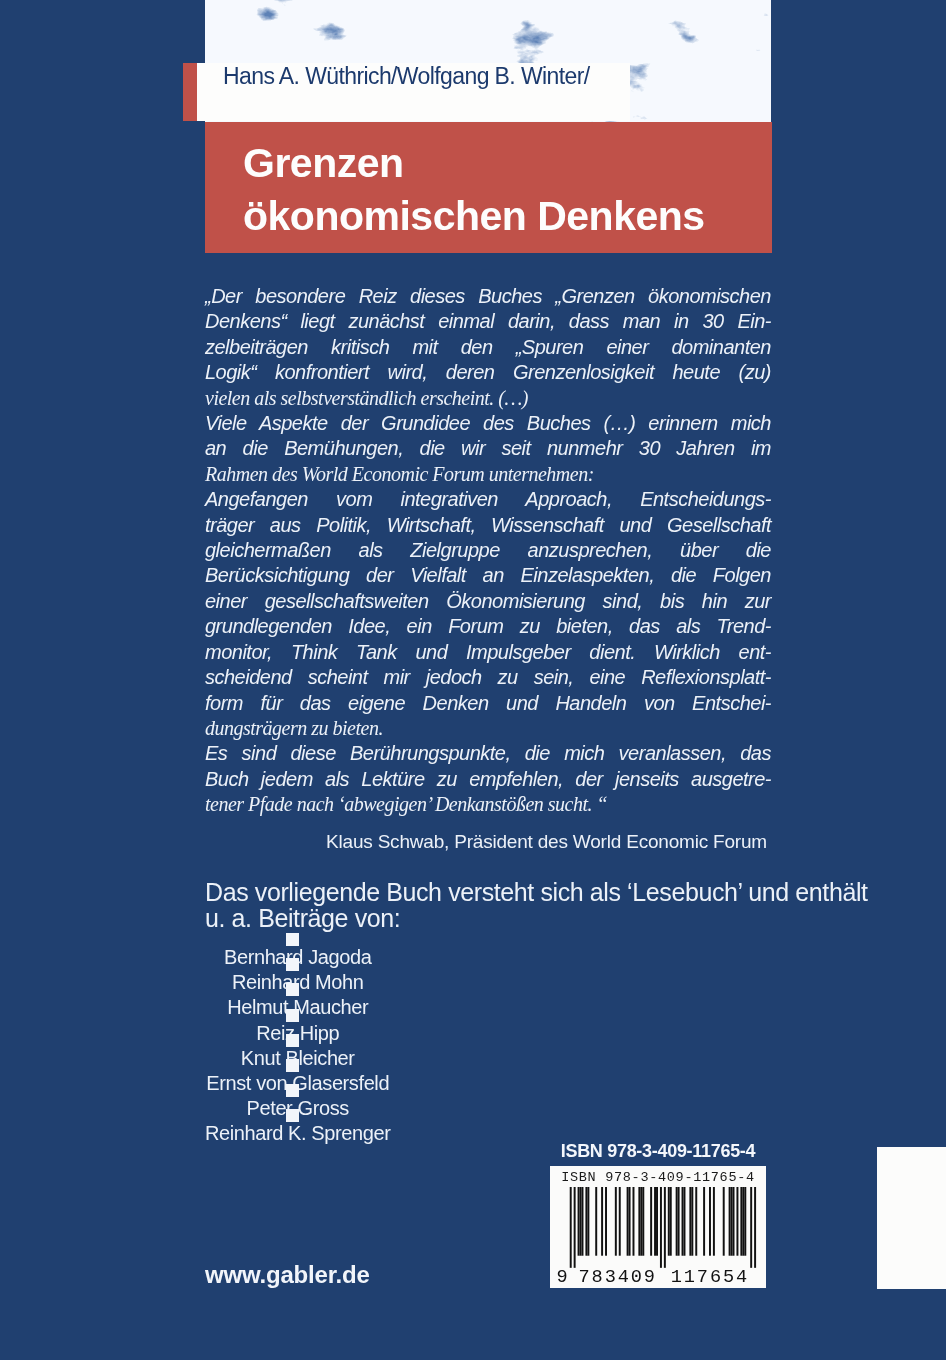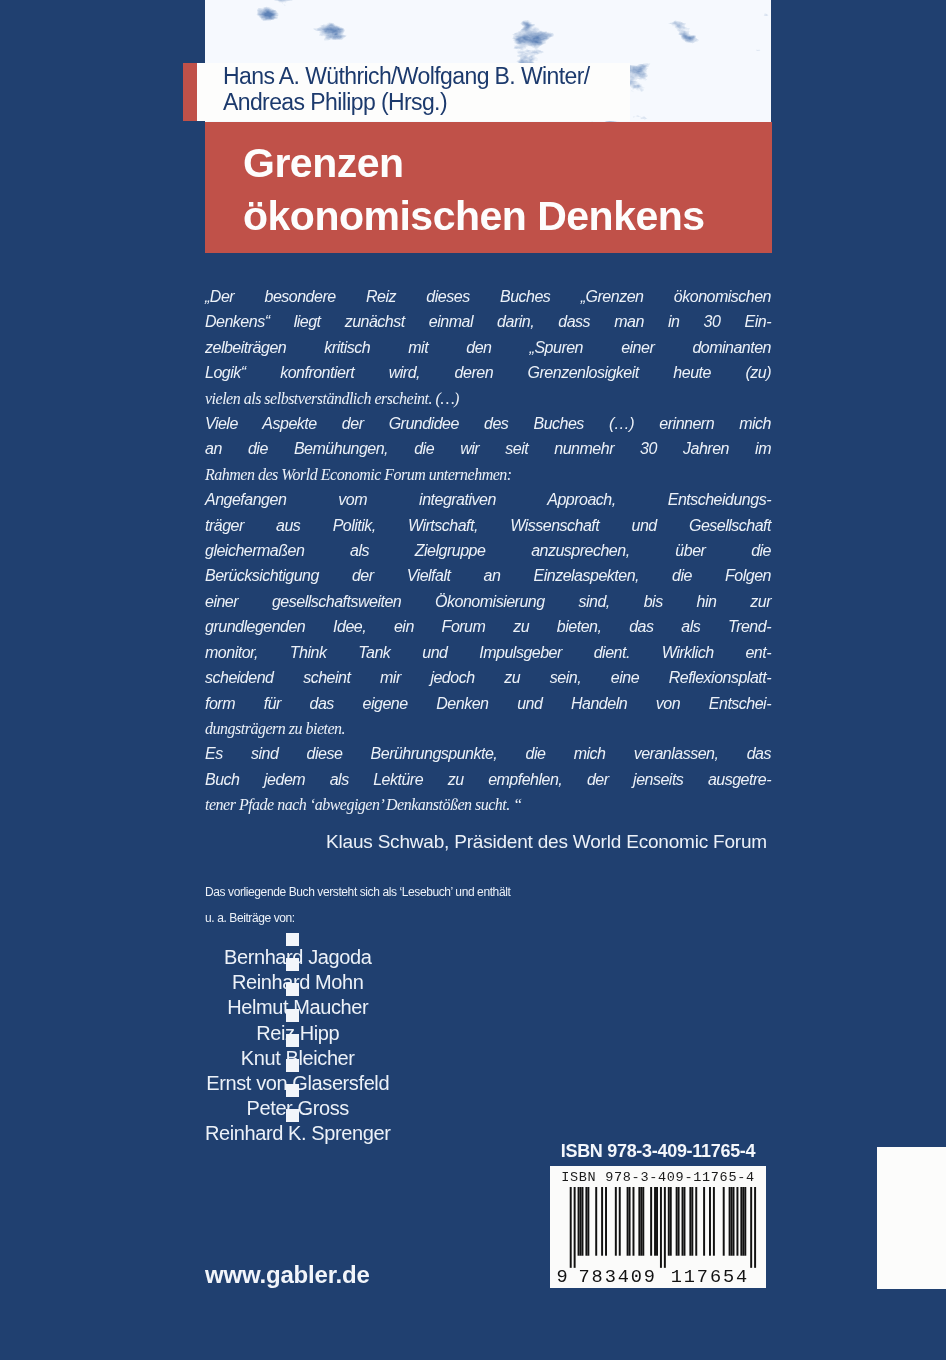--- a/index.html
+++ b/index.html
@@ -17,31 +17,31 @@
     display:flex;flex-direction:column;padding-left:26px;box-sizing:border-box;
     color:var(--darktext,#1c3a6d);font-size:23px;line-height:26px;letter-spacing:-0.6px;white-space:nowrap;
   }
   .title-block{
     position:absolute;left:205px;top:122px;width:567px;height:131px;background:var(--red,#c05149);
     box-sizing:border-box;padding:15px 0 0 38px;color:#fdfdfd;
     font-size:41px;font-weight:bold;line-height:53px;letter-spacing:-0.5px;white-space:nowrap;
   }
   .quote{
     position:absolute;left:205px;top:284px;width:566px;
-    color:var(--lighttext,#ecf1f8);font-style:italic;font-size:16px;line-height:25.4px;letter-spacing:-0.5px;
+    color:var(--lighttext,#ecf1f8);font-style:italic;font-size:20px;line-height:25.4px;letter-spacing:-0.5px;
   }
   .qline{text-align:justify;text-align-last:justify;}
   .qline.qend{text-align:center;text-align-last:left;font-family:Liberation Serif, serif;}
   .attribution{
     position:absolute;left:205px;top:831px;width:562px;text-align:right;
     color:var(--lighttext,#ecf1f8);font-size:19px;letter-spacing:-0.2px;white-space:nowrap;
   }
   .intro{
     position:absolute;left:205px;top:879px;width:600px;
-    color:var(--lighttext,#ecf1f8);font-size:12px;line-height:26px;letter-spacing:-0.4px;white-space:nowrap;
+    color:var(--lighttext,#ecf1f8);font-size:25px;line-height:26px;letter-spacing:-0.4px;white-space:nowrap;
   }
   .contributors{
     position:absolute;left:205px;top:933px;margin:0;padding:0;list-style:none;
     color:var(--lighttext,#ecf1f8);font-size:20px;letter-spacing:-0.4px;
   }
   .contributors li{height:25.2px;display:flex;align-items:center;white-space:nowrap;flex-direction:column;}
   .sq{display:inline-block;width:13px;height:13px;background:#f2f5fa;margin-right:11px;flex:0 0 auto;}
   .isbn-label{
     position:absolute;left:550px;top:1141px;width:216px;text-align:center;
     color:#f4f7fc;font-size:18px;font-weight:bold;letter-spacing:-0.3px;white-space:nowrap;
@@ -74,21 +74,20 @@
       </filter>
       <rect width="100%" height="100%" fill="#5e82b6"></rect>
       <rect width="100%" height="100%" filter="url(#marbleF)"></rect>
     </svg>
   </div>
 
   <div class="author-tab"></div>
 
   <div class="author-box">
     <div>Hans A. Wüthrich/Wolfgang B. Winter/</div>
-    <div>Andreas Philipp (Hrsg.)</div>
   </div>
 
   <div class="title-block">
     <div>Grenzen</div>
     <div>ökonomischen Denkens</div>
   </div>
 
   <div class="quote">
       <div class="qline">„Der besondere Reiz dieses Buches „Grenzen ökonomischen</div>
       <div class="qline">Denkens“ liegt zunächst einmal darin, dass man in 30 Ein-</div>

